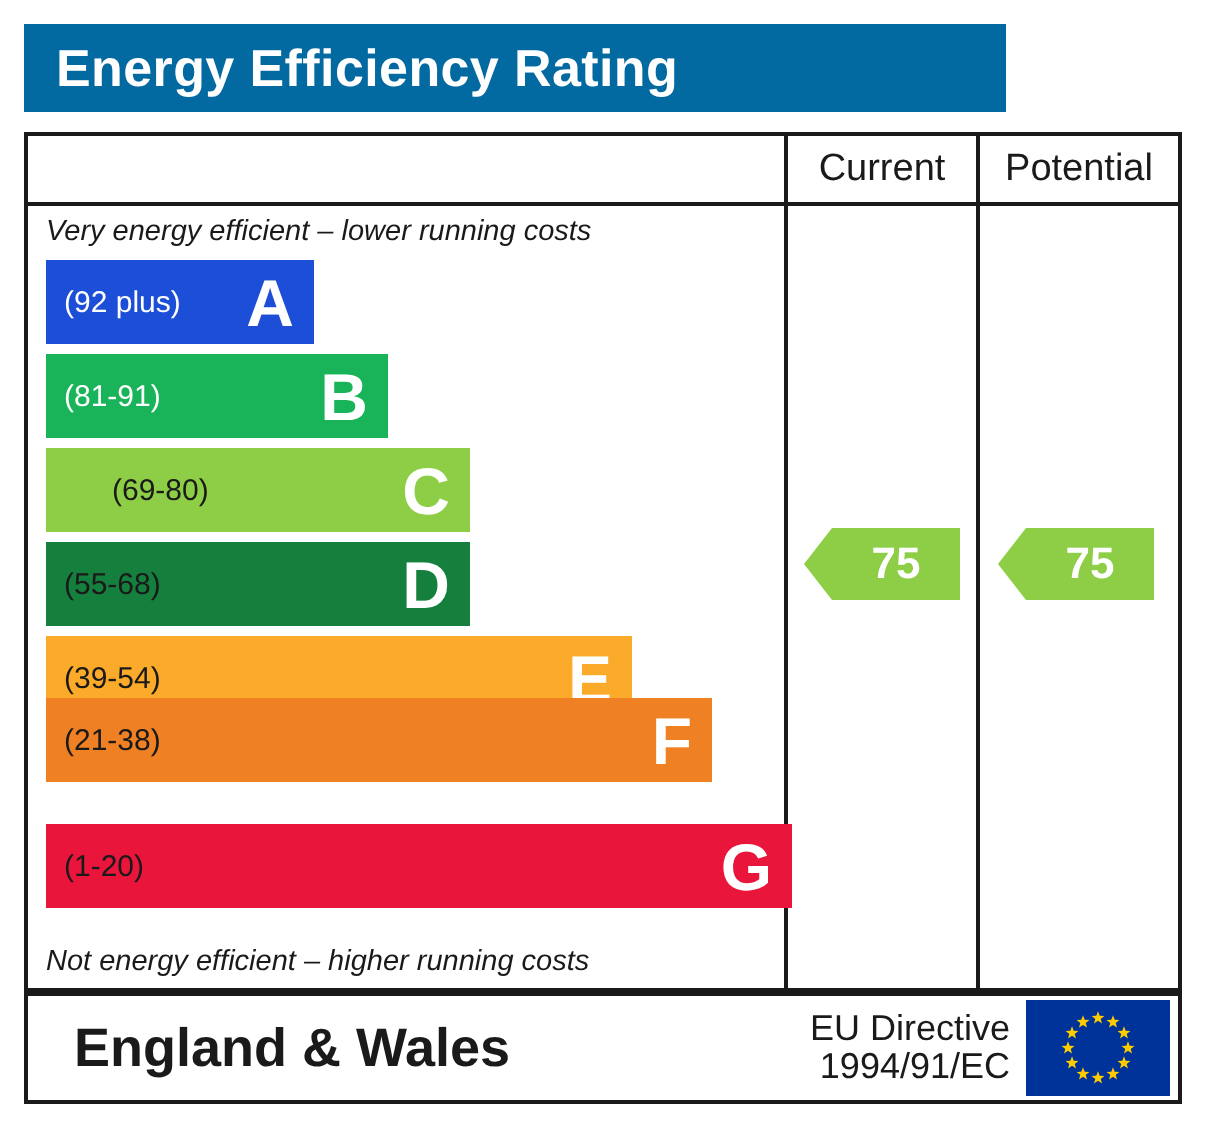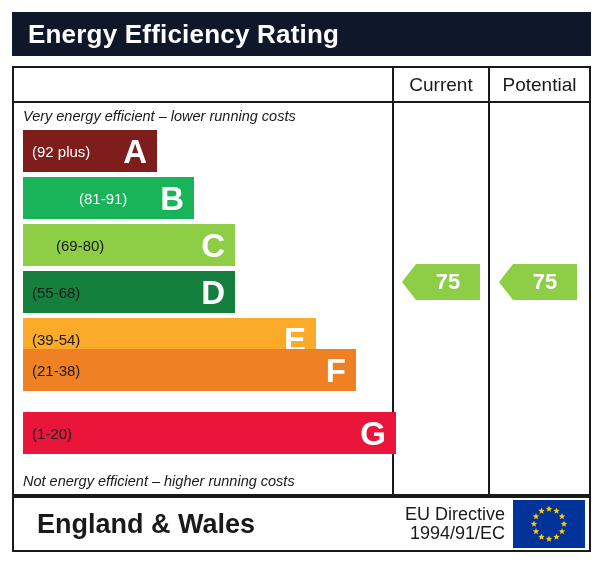--- a/index.html
+++ b/index.html
@@ -19,23 +19,23 @@
     width: 603px;
     height: 564px;
     box-sizing: border-box;
   }
 
   
   .title-banner {
     position: absolute;
     left: 12px;
     top: 12px;
-    width: 579px;
+    width: 491px;
     height: 44px;
-    background: #0f172a;
+    background: #0369a1;
     display: flex;
     align-items: center;
   }
   .title-banner .title-text {
     color: #ffffff;
     font-size: 26px;
     font-weight: bold;
     letter-spacing: 0.2px;
     padding-left: 16px;
     white-space: nowrap;
@@ -204,26 +204,26 @@
       <div class="head-cell head-cur">Current</div>
     </div>
 
     <div class="vrule vrule-1"></div>
     <div class="vrule vrule-2"></div>
 
     <div class="bands-area">
       <div class="caption caption-top">Very energy efficient – lower running costs</div>
       <div class="caption caption-bottom">Not energy efficient – higher running costs</div>
 
-    <div class="band" style="top: 27px; width: 134px; background: #7f1d1d;">
+    <div class="band" style="top: 27px; width: 134px; background: #1d4ed8;">
           <span class="range" style="color: rgb(255, 255, 255);">(92 plus)</span>
           <span class="letter">A</span>
         </div>
         <div class="band" style="top: 74px; width: 171px; background: rgb(25, 180, 89);">
-          <span class="range" style="color: rgb(255, 255, 255); margin-left: 47px;">(81-91)</span>
+          <span class="range" style="color: rgb(255, 255, 255);">(81-91)</span>
           <span class="letter">B</span>
         </div>
         <div class="band" style="top: 121px; width: 212px; background: rgb(141, 206, 70); padding-left: 24px;">
           <span class="range" style="color: rgb(26, 26, 26);">(69-80)</span>
           <span class="letter">C</span>
         </div>
         <div class="band" style="top: 168px; width: 212px; background: #15803d;">
           <span class="range" style="color: rgb(26, 26, 26);">(55-68)</span>
           <span class="letter">D</span>
         </div>

